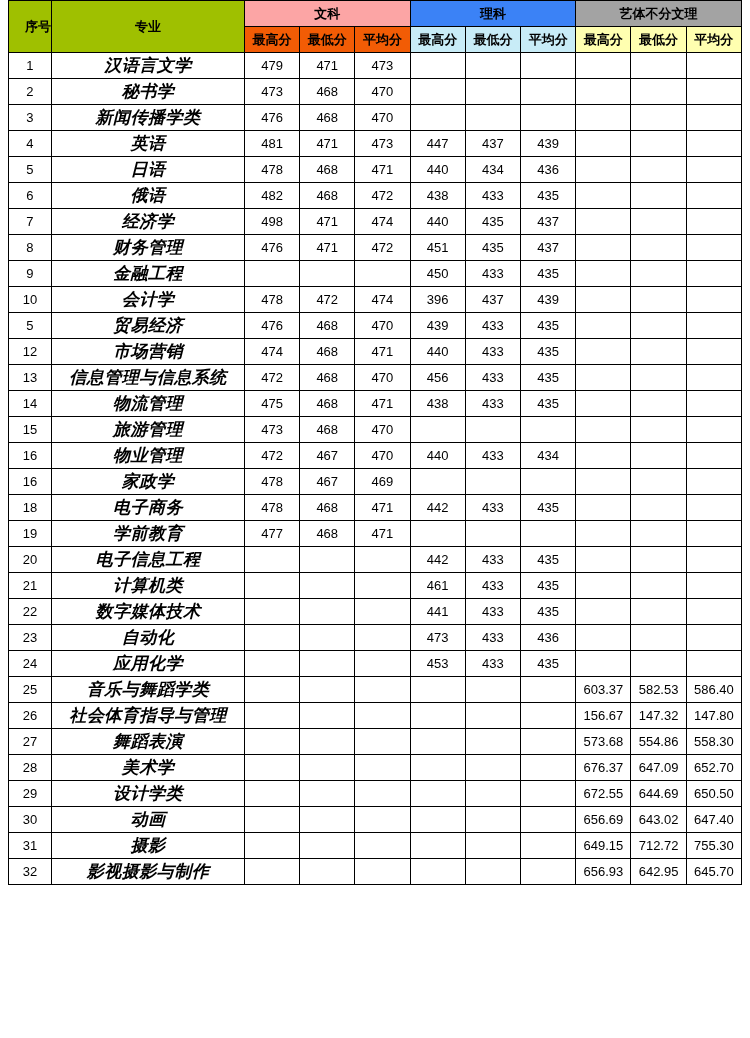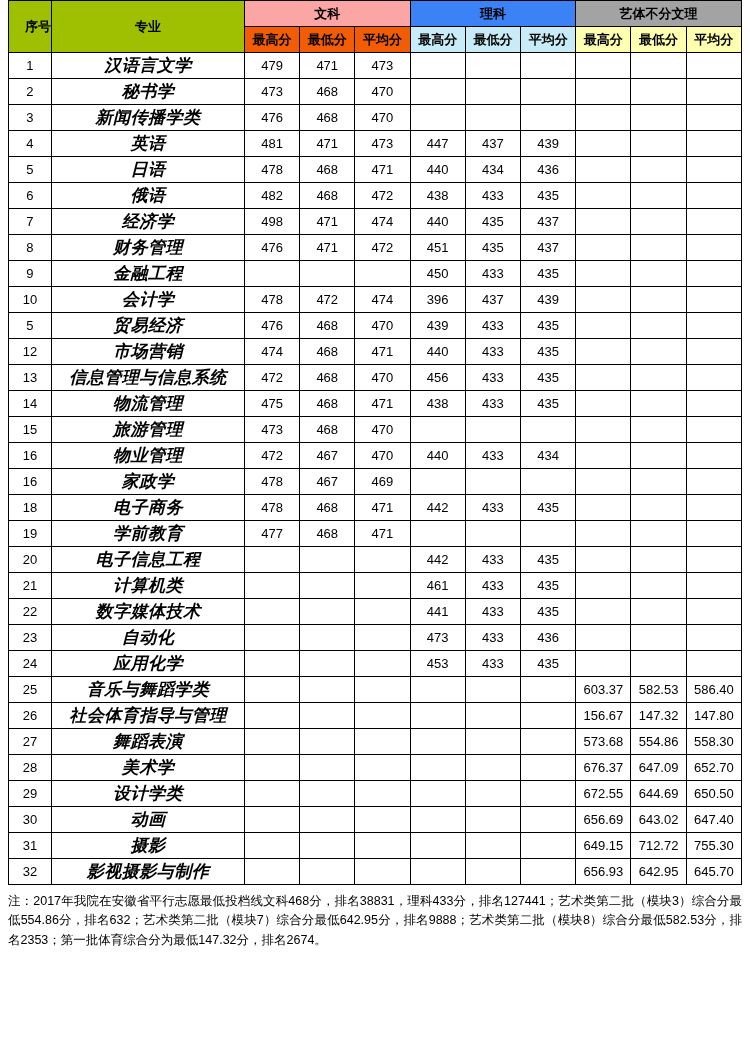--- a/index.html
+++ b/index.html
@@ -539,15 +539,14 @@
           <td class="val-cell"></td>
           <td class="val-cell"></td>
           <td class="val-cell"></td>
           <td class="val-cell">656.93</td>
           <td class="val-cell">642.95</td>
           <td class="val-cell">645.70</td>
         </tr>
       </tbody>
   </table>
 
-  <div class="note">注：2017年我院在安徽省平行志愿最低投档线文科468分，排名38831，理科433分，排名127441；艺术类第二批（模块3）综合分最低554.86分，排名632；艺术类第二批（模块7）综合分最低642.95分，排名9888；艺术类第二批（模块8）综合分最低582.53分，排名2353；第一批体育综合分为最低147.32分，排名2674。</div>
 
 </div>
 
 </body></html>

